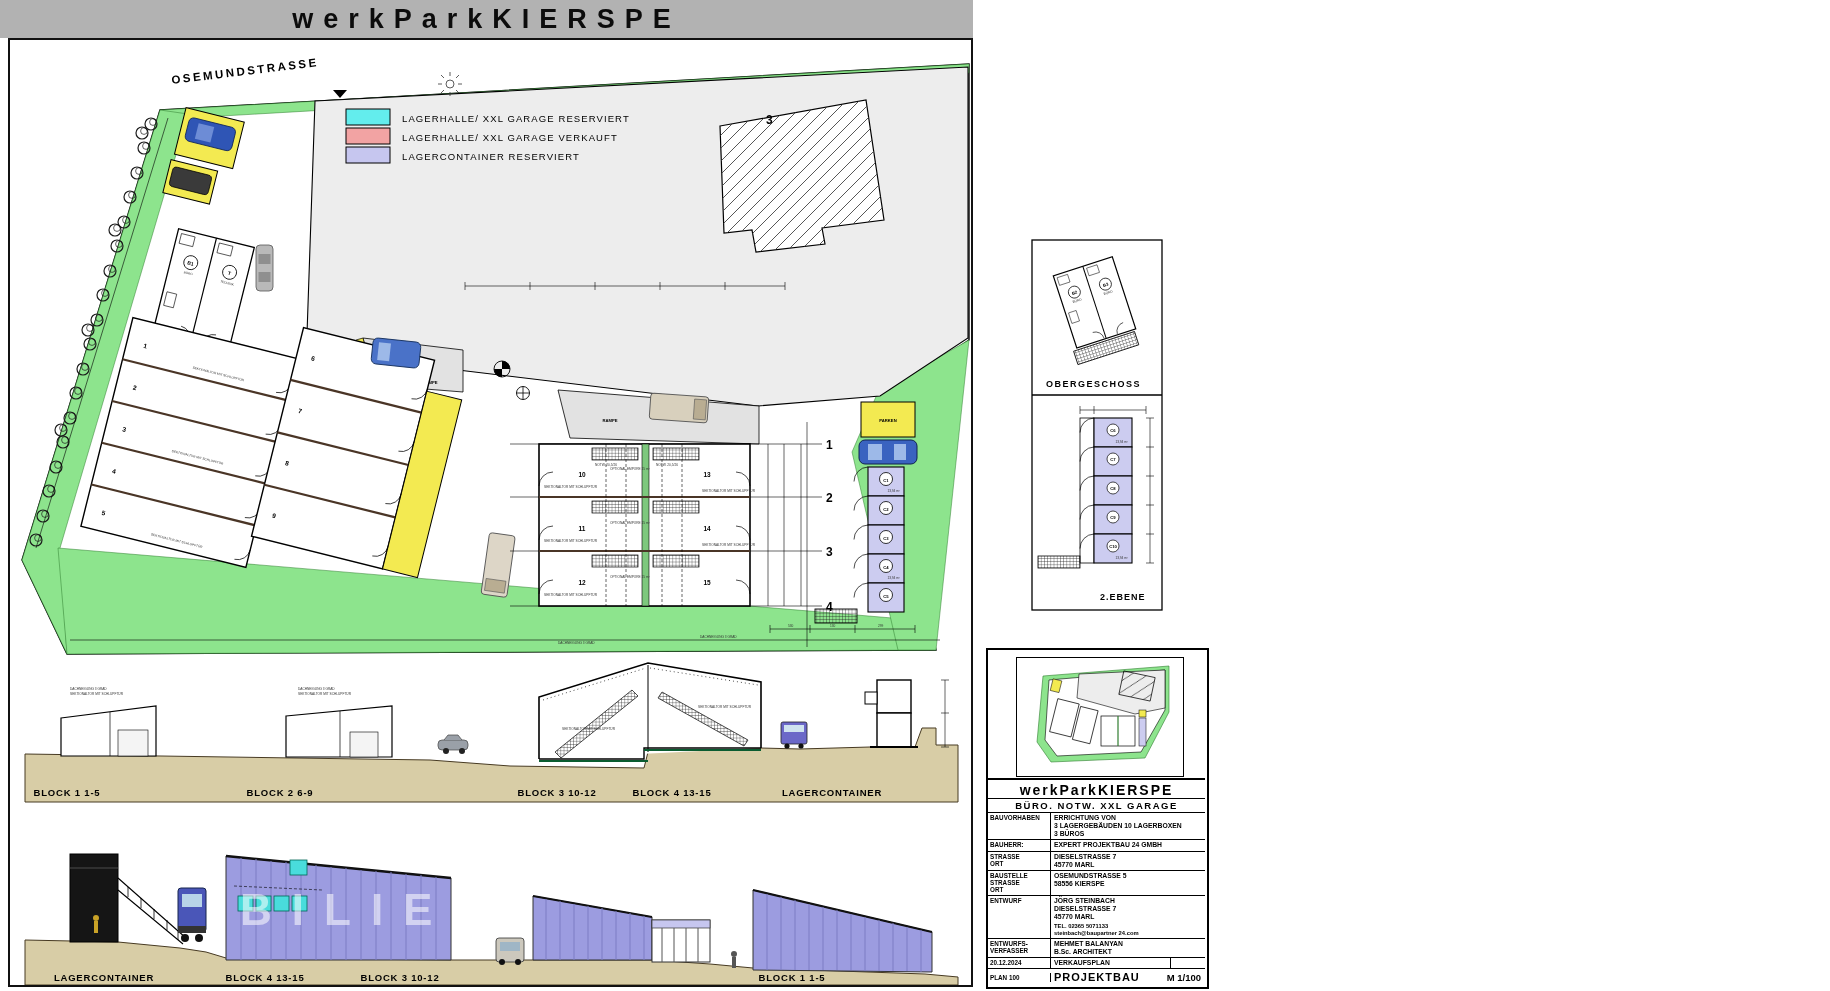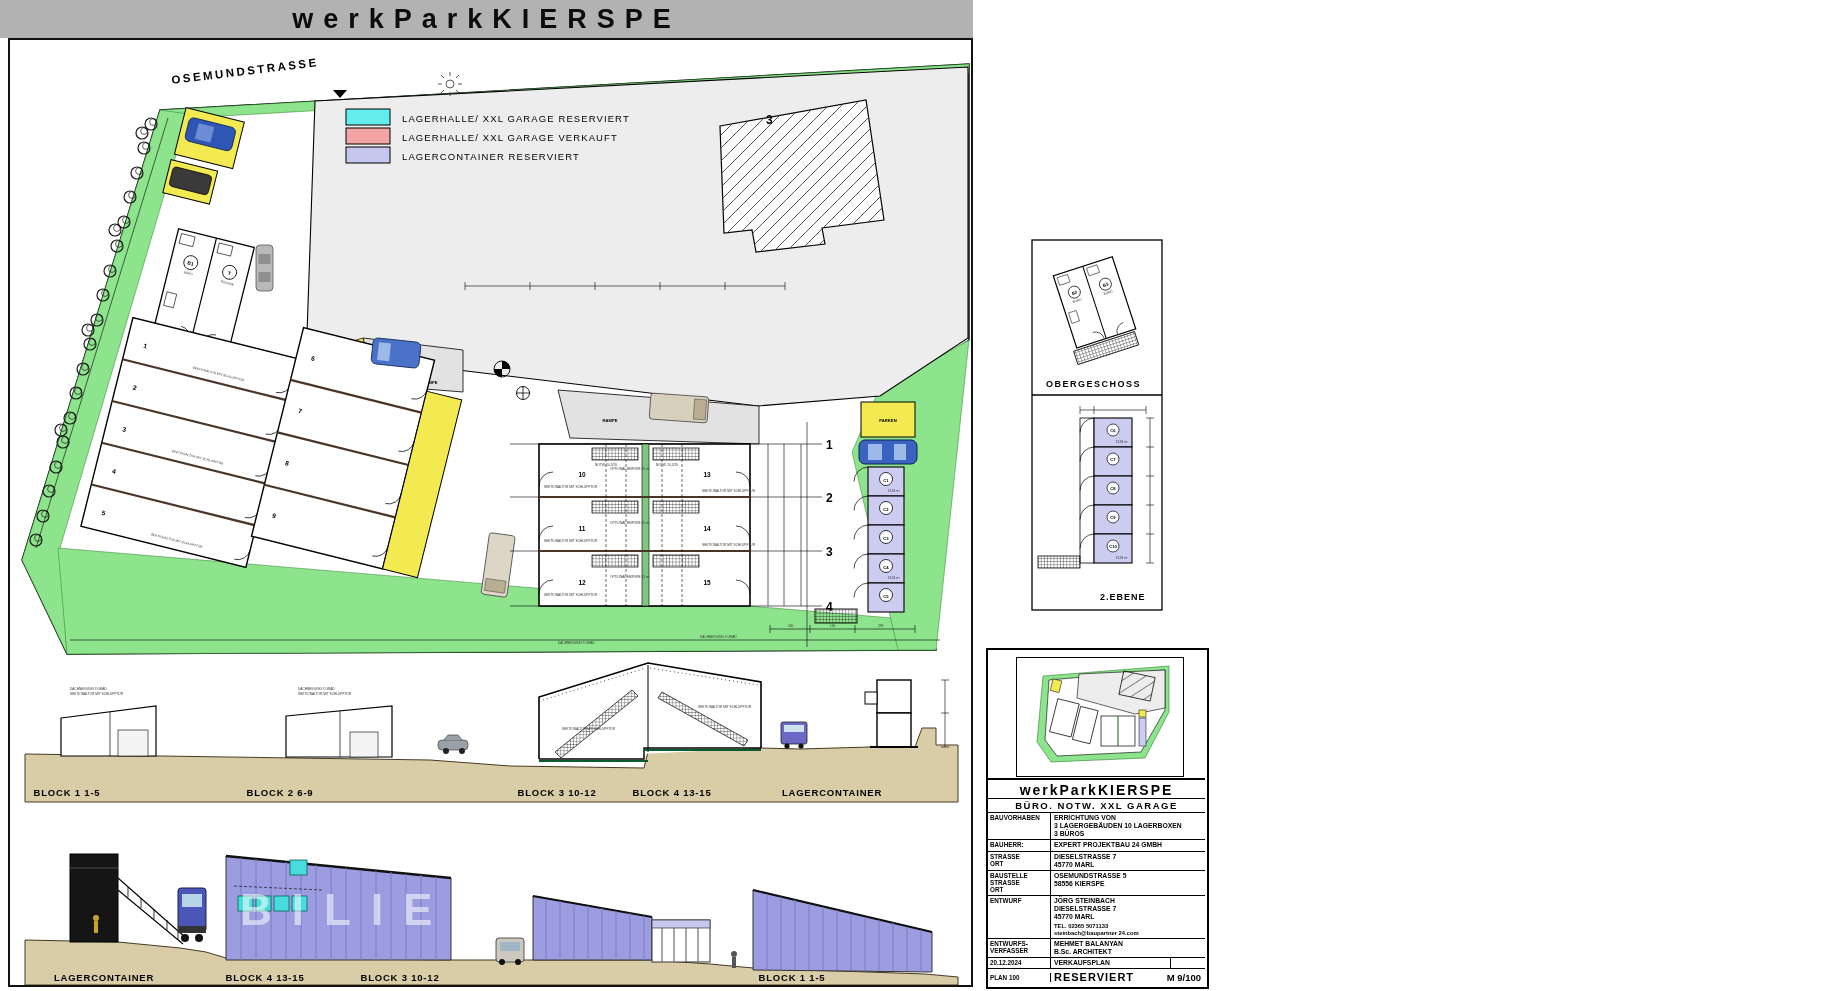--- a/index.html
+++ b/index.html
@@ -609,19 +609,19 @@
           <div>B.Sc. ARCHITEKT</div>
         </div>
       </div>
       <div class="tr">
         <div class="tl">20.12.2024</div>
         <div class="tv">VERKAUFSPLAN</div>
         <div style="width:34px;border-left:1px solid #000;"></div>
       </div>
       <div class="tr planrow" style="border-bottom:none;">
         <div class="tl">PLAN 100</div>
-        <div class="planname">RESERVIERT</div>
-        <div class="scale">M 9/100</div>
+        <div class="planname">PROJEKTBAU</div>
+        <div class="scale">M 1/100</div>
       </div>
     </div>
   </div>
 
 </div>
 
 </body></html>

